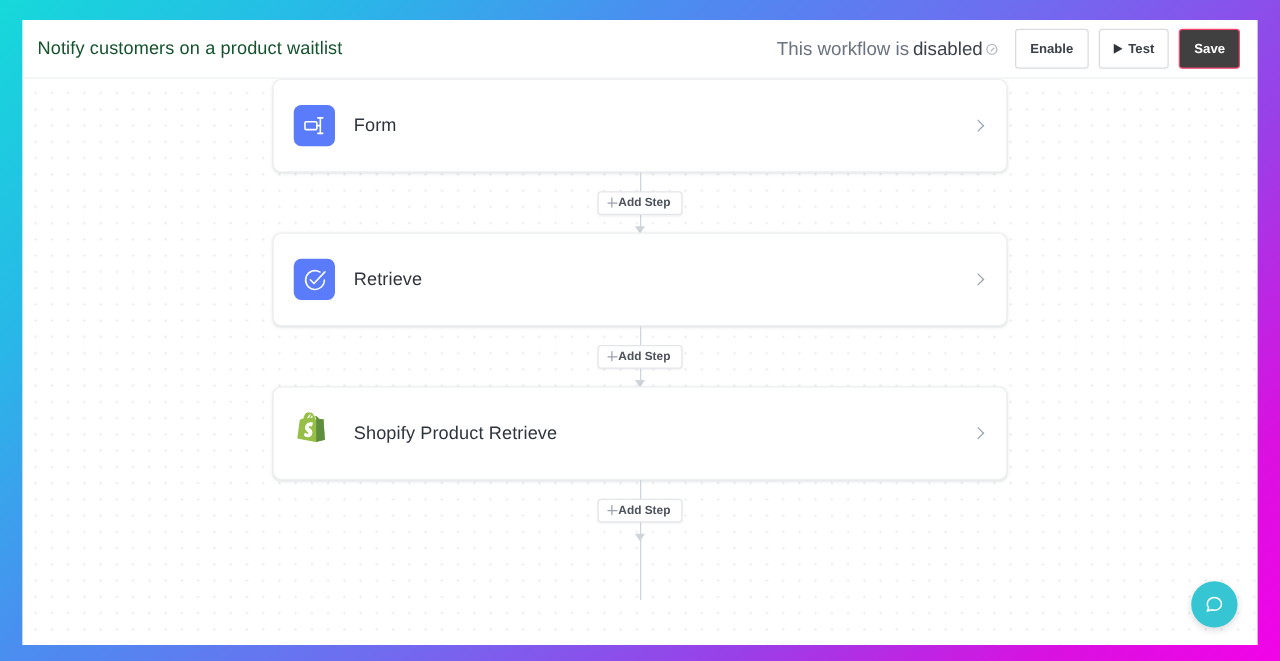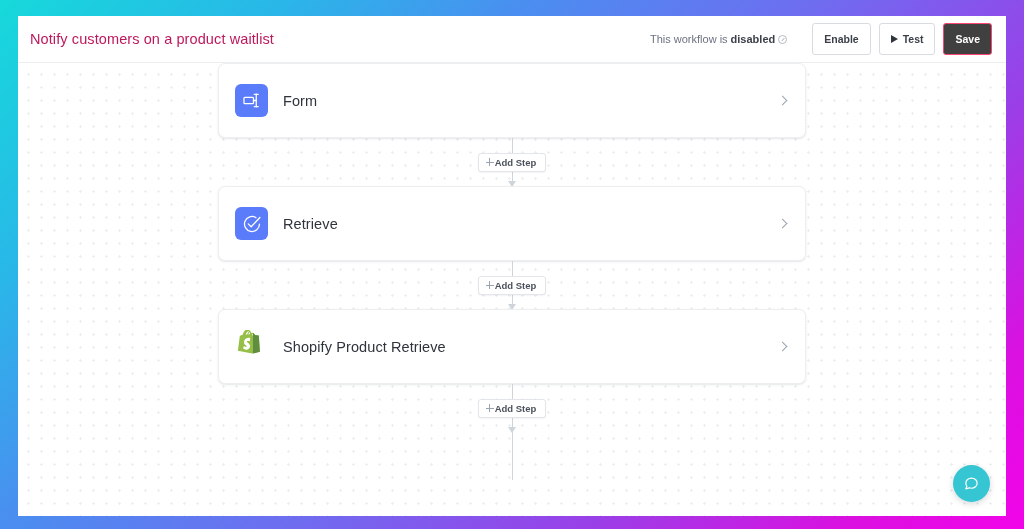--- a/index.html
+++ b/index.html
@@ -42,44 +42,44 @@
     height: 47px;
     background: #ffffff;
     border-bottom: 1px solid #eceef0;
     display: flex;
     align-items: center;
     padding: 0 14px 0 12px;
   }
 
   #page-title {
     font-size: 14.5px;
-    color: #be185d;
+    color: #14532d;
     font-weight: 400;
     letter-spacing: 0.1px;
     white-space: nowrap;
   }
 
   #header-actions {
     margin-left: auto;
     display: flex;
     align-items: center;
     gap: 8px;
   }
 
   #workflow-status {
-    font-size: 11px;
+    font-size: 15px;
     color: #6b7280;
     display: flex;
     align-items: center;
     gap: 3px;
     white-space: nowrap;
-    margin-right: 17px;
+    margin-right: 6px;
   }
   #workflow-status .status-strong {
-    font-weight: 700;
+    font-weight: 400;
     color: #3b4049;
     text-align: right;
   }
   .info-icon {
     display: inline-block;
     width: 9px;
     height: 9px;
     border: 1px solid #b5bac2;
     border-radius: 50%;
     position: relative;

